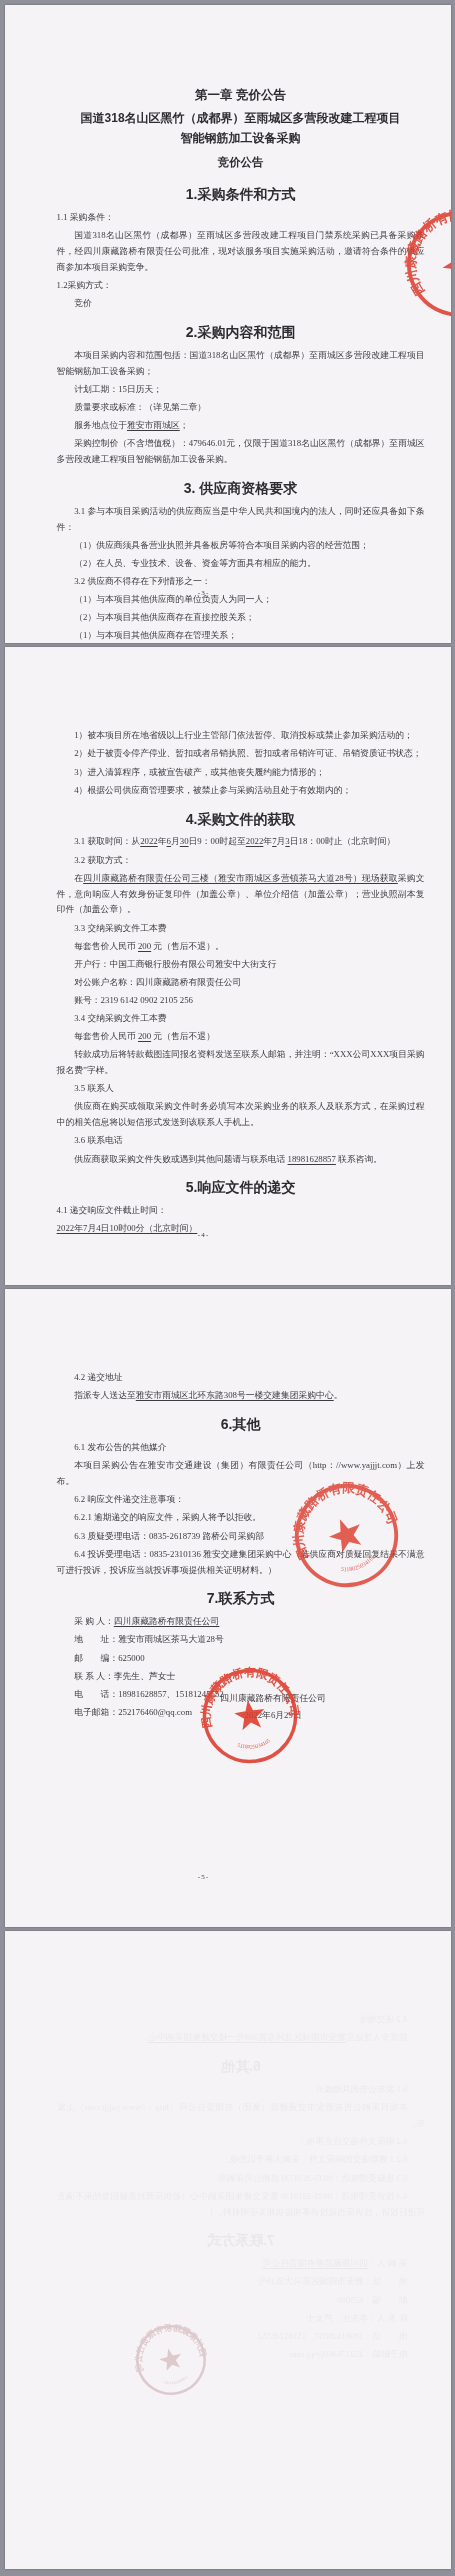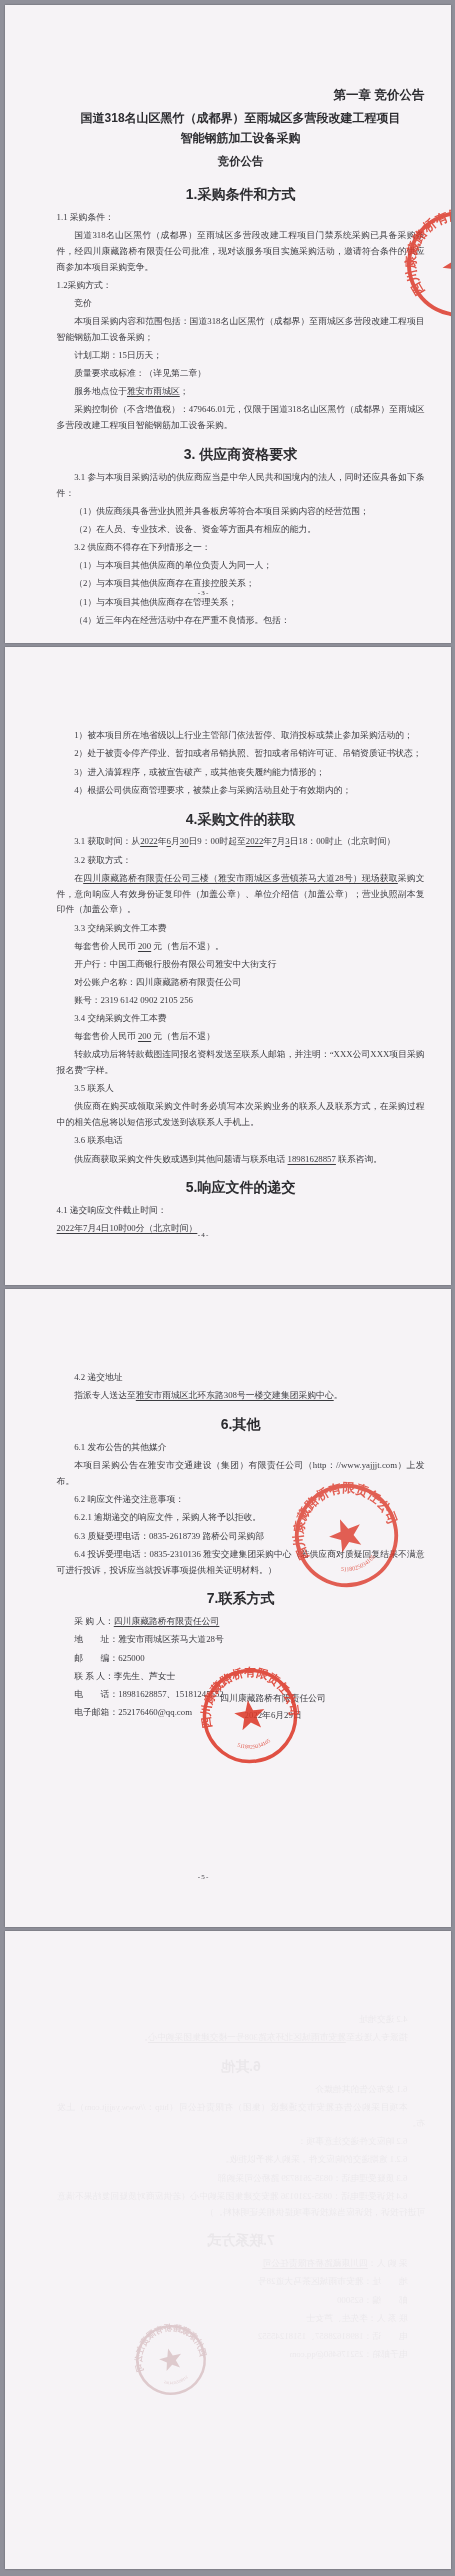--- a/index.html
+++ b/index.html
@@ -12,23 +12,23 @@
     position:absolute;left:4.6px;width:446px;height:638px;
     background:var(--page_bg,#f6f3f6);
     overflow:hidden;
     box-shadow:0 0 1.7px rgba(0,0,0,.35);
   }
   .content{
     position:absolute;top:79px;left:52px;right:26px;
     color:#3b3b40;
   }
   .ln{font-size:8.8px;line-height:1.8;margin:2.3px 0;text-align:justify;}
-  .t1{font-size:12.5px;font-weight:700;text-align:right;font-family:"Liberation Sans","DejaVu Sans",sans-serif;color:#2d2d31;margin:0 0 3.4px;}
+  .t1{font-size:12.5px;font-weight:700;text-align:center;font-family:"Liberation Sans","DejaVu Sans",sans-serif;color:#2d2d31;margin:0 0 3.4px;}
   .t2{font-size:12px;font-weight:700;text-align:center;font-family:"Liberation Sans","DejaVu Sans",sans-serif;color:#2d2d31;margin:1.1px 0;line-height:1.55;}
-  .t3{font-size:11.4px;font-weight:700;text-align:center;font-family:Liberation Mono, monospace;color:#2d2d31;margin:4.6px 0 9px;}
+  .t3{font-size:11.4px;font-weight:700;text-align:center;font-family:Liberation Sans, sans-serif;color:#2d2d31;margin:4.6px 0 9px;}
   .h{font-size:14px;font-weight:700;font-family:"Liberation Sans","DejaVu Sans",sans-serif;color:#2c2c30;margin:8px 0 2.8px;text-align:center;}
   .b{padding-left:0;}
   .i1{padding-left:2em;}
   .p{text-indent:2em;}
   .u{text-decoration:underline;text-underline-offset:1.7px;}
   .pagefoot{
     position:absolute;bottom:46px;left:0;width:398px;text-align:center;
     font-size:7.1px;letter-spacing:1.1px;color:#3b3b40;
   }
   .seal{position:absolute;color:var(--seal_red,#dd3a2b);opacity:.9;}
@@ -54,20 +54,21 @@
   <div class="content">
       <div class="ln t1"><span>第一章 竞价公告</span></div>
       <div class="ln t2"><span>国道318名山区黑竹（成都界）至雨城区多营段改建工程项目</span></div>
       <div class="ln t2"><span>智能钢筋加工设备采购</span></div>
       <div class="ln t3"><span>竞价公告</span></div>
       <div class="ln h"><span>1.采购条件和方式</span></div>
       <div class="ln b"><span>1.1 采购条件：</span></div>
       <div class="ln p"><span>国道318名山区黑竹（成都界）至雨城区多营段改建工程项目门禁系统采购已具备采购条件，经四川康藏路桥有限责任公司批准，现对该服务项目实施采购活动，邀请符合条件的供应商参加本项目采购竞争。</span></div>
       <div class="ln b"><span>1.2采购方式：</span></div>
       <div class="ln i1"><span>竞价</span></div>
+      <div class="ln h"><span>2.采购内容和范围</span></div>
       <div class="ln p"><span>本项目采购内容和范围包括：国道318名山区黑竹（成都界）至雨城区多营段改建工程项目智能钢筋加工设备采购；</span></div>
       <div class="ln i1"><span>计划工期：15日历天；</span></div>
       <div class="ln i1"><span>质量要求或标准：（详见第二章）</span></div>
       <div class="ln i1"><span>服务地点位于</span><span class="u">雅安市雨城区</span><span>；</span></div>
       <div class="ln p"><span>采购控制价（不含增值税）：479646.01元，仅限于国道318名山区黑竹（成都界）至雨城区多营段改建工程项目智能钢筋加工设备采购。</span></div>
       <div class="ln h"><span>3. 供应商资格要求</span></div>
       <div class="ln p"><span>3.1 参与本项目采购活动的供应商应当是中华人民共和国境内的法人，同时还应具备如下条件：</span></div>
       <div class="ln i1"><span>（1）供应商须具备营业执照并具备板房等符合本项目采购内容的经营范围；</span></div>
       <div class="ln i1"><span>（2）在人员、专业技术、设备、资金等方面具有相应的能力。</span></div>
       <div class="ln p"><span>3.2 供应商不得存在下列情形之一：</span></div>

